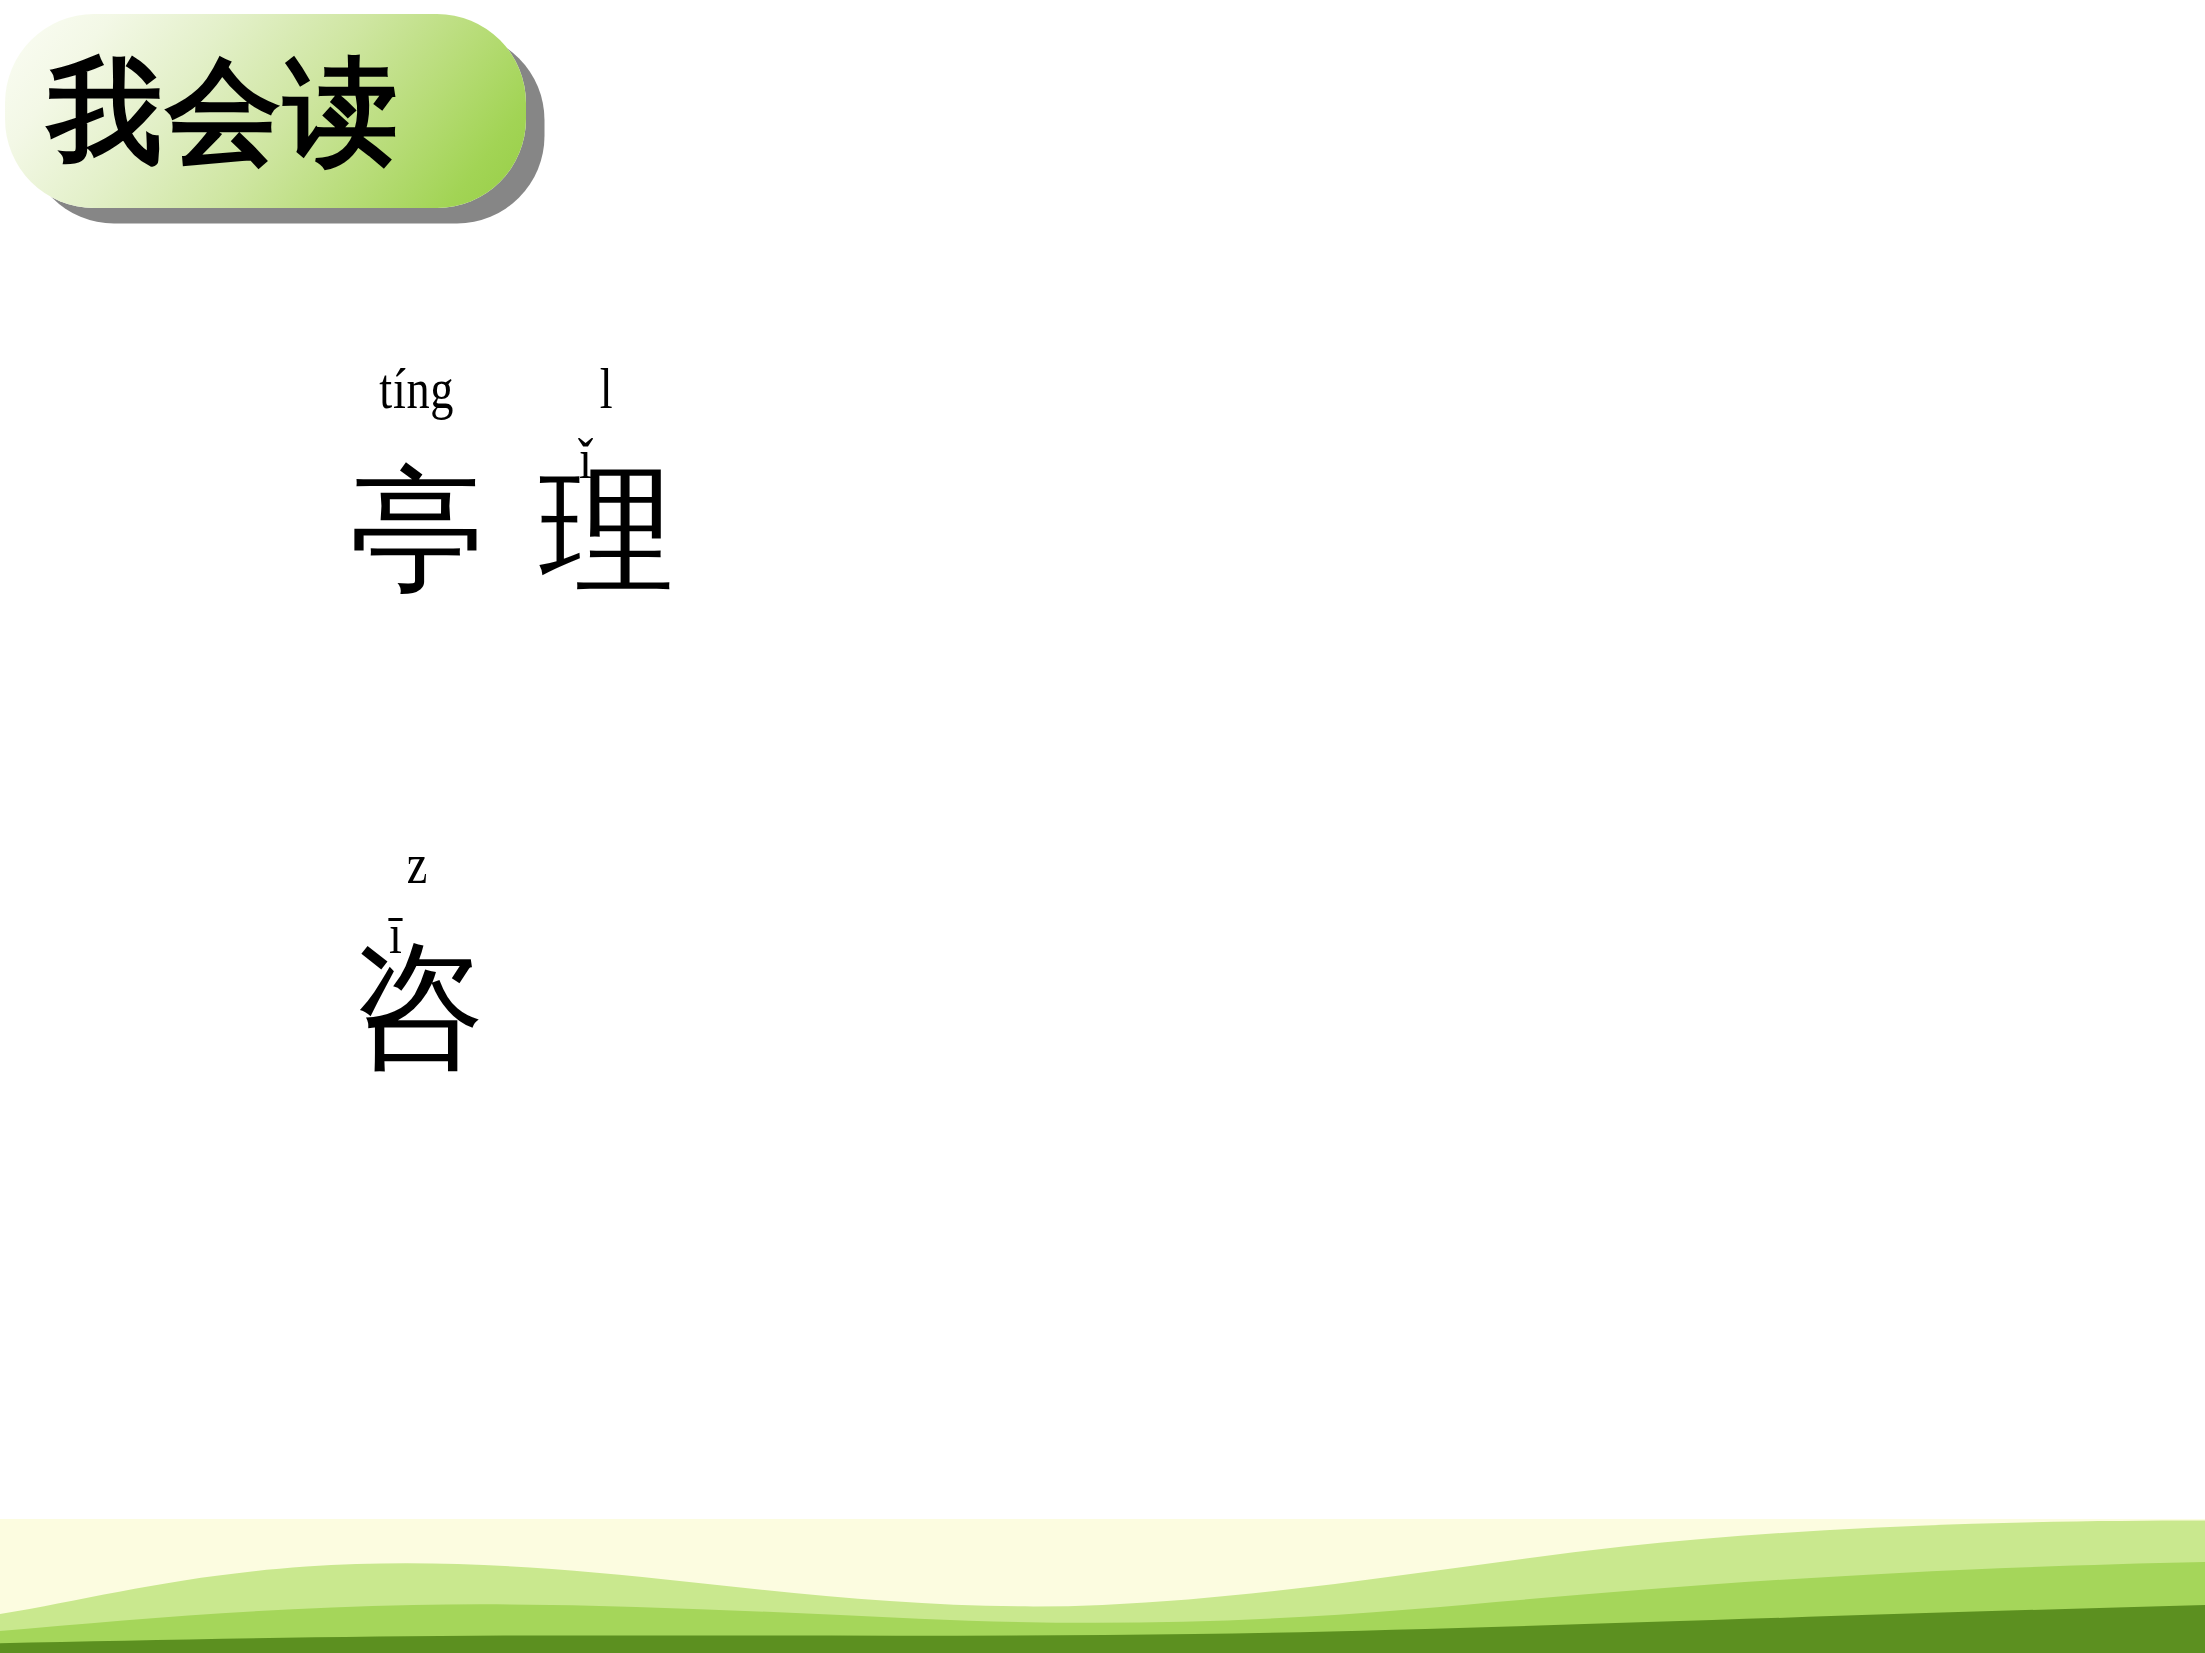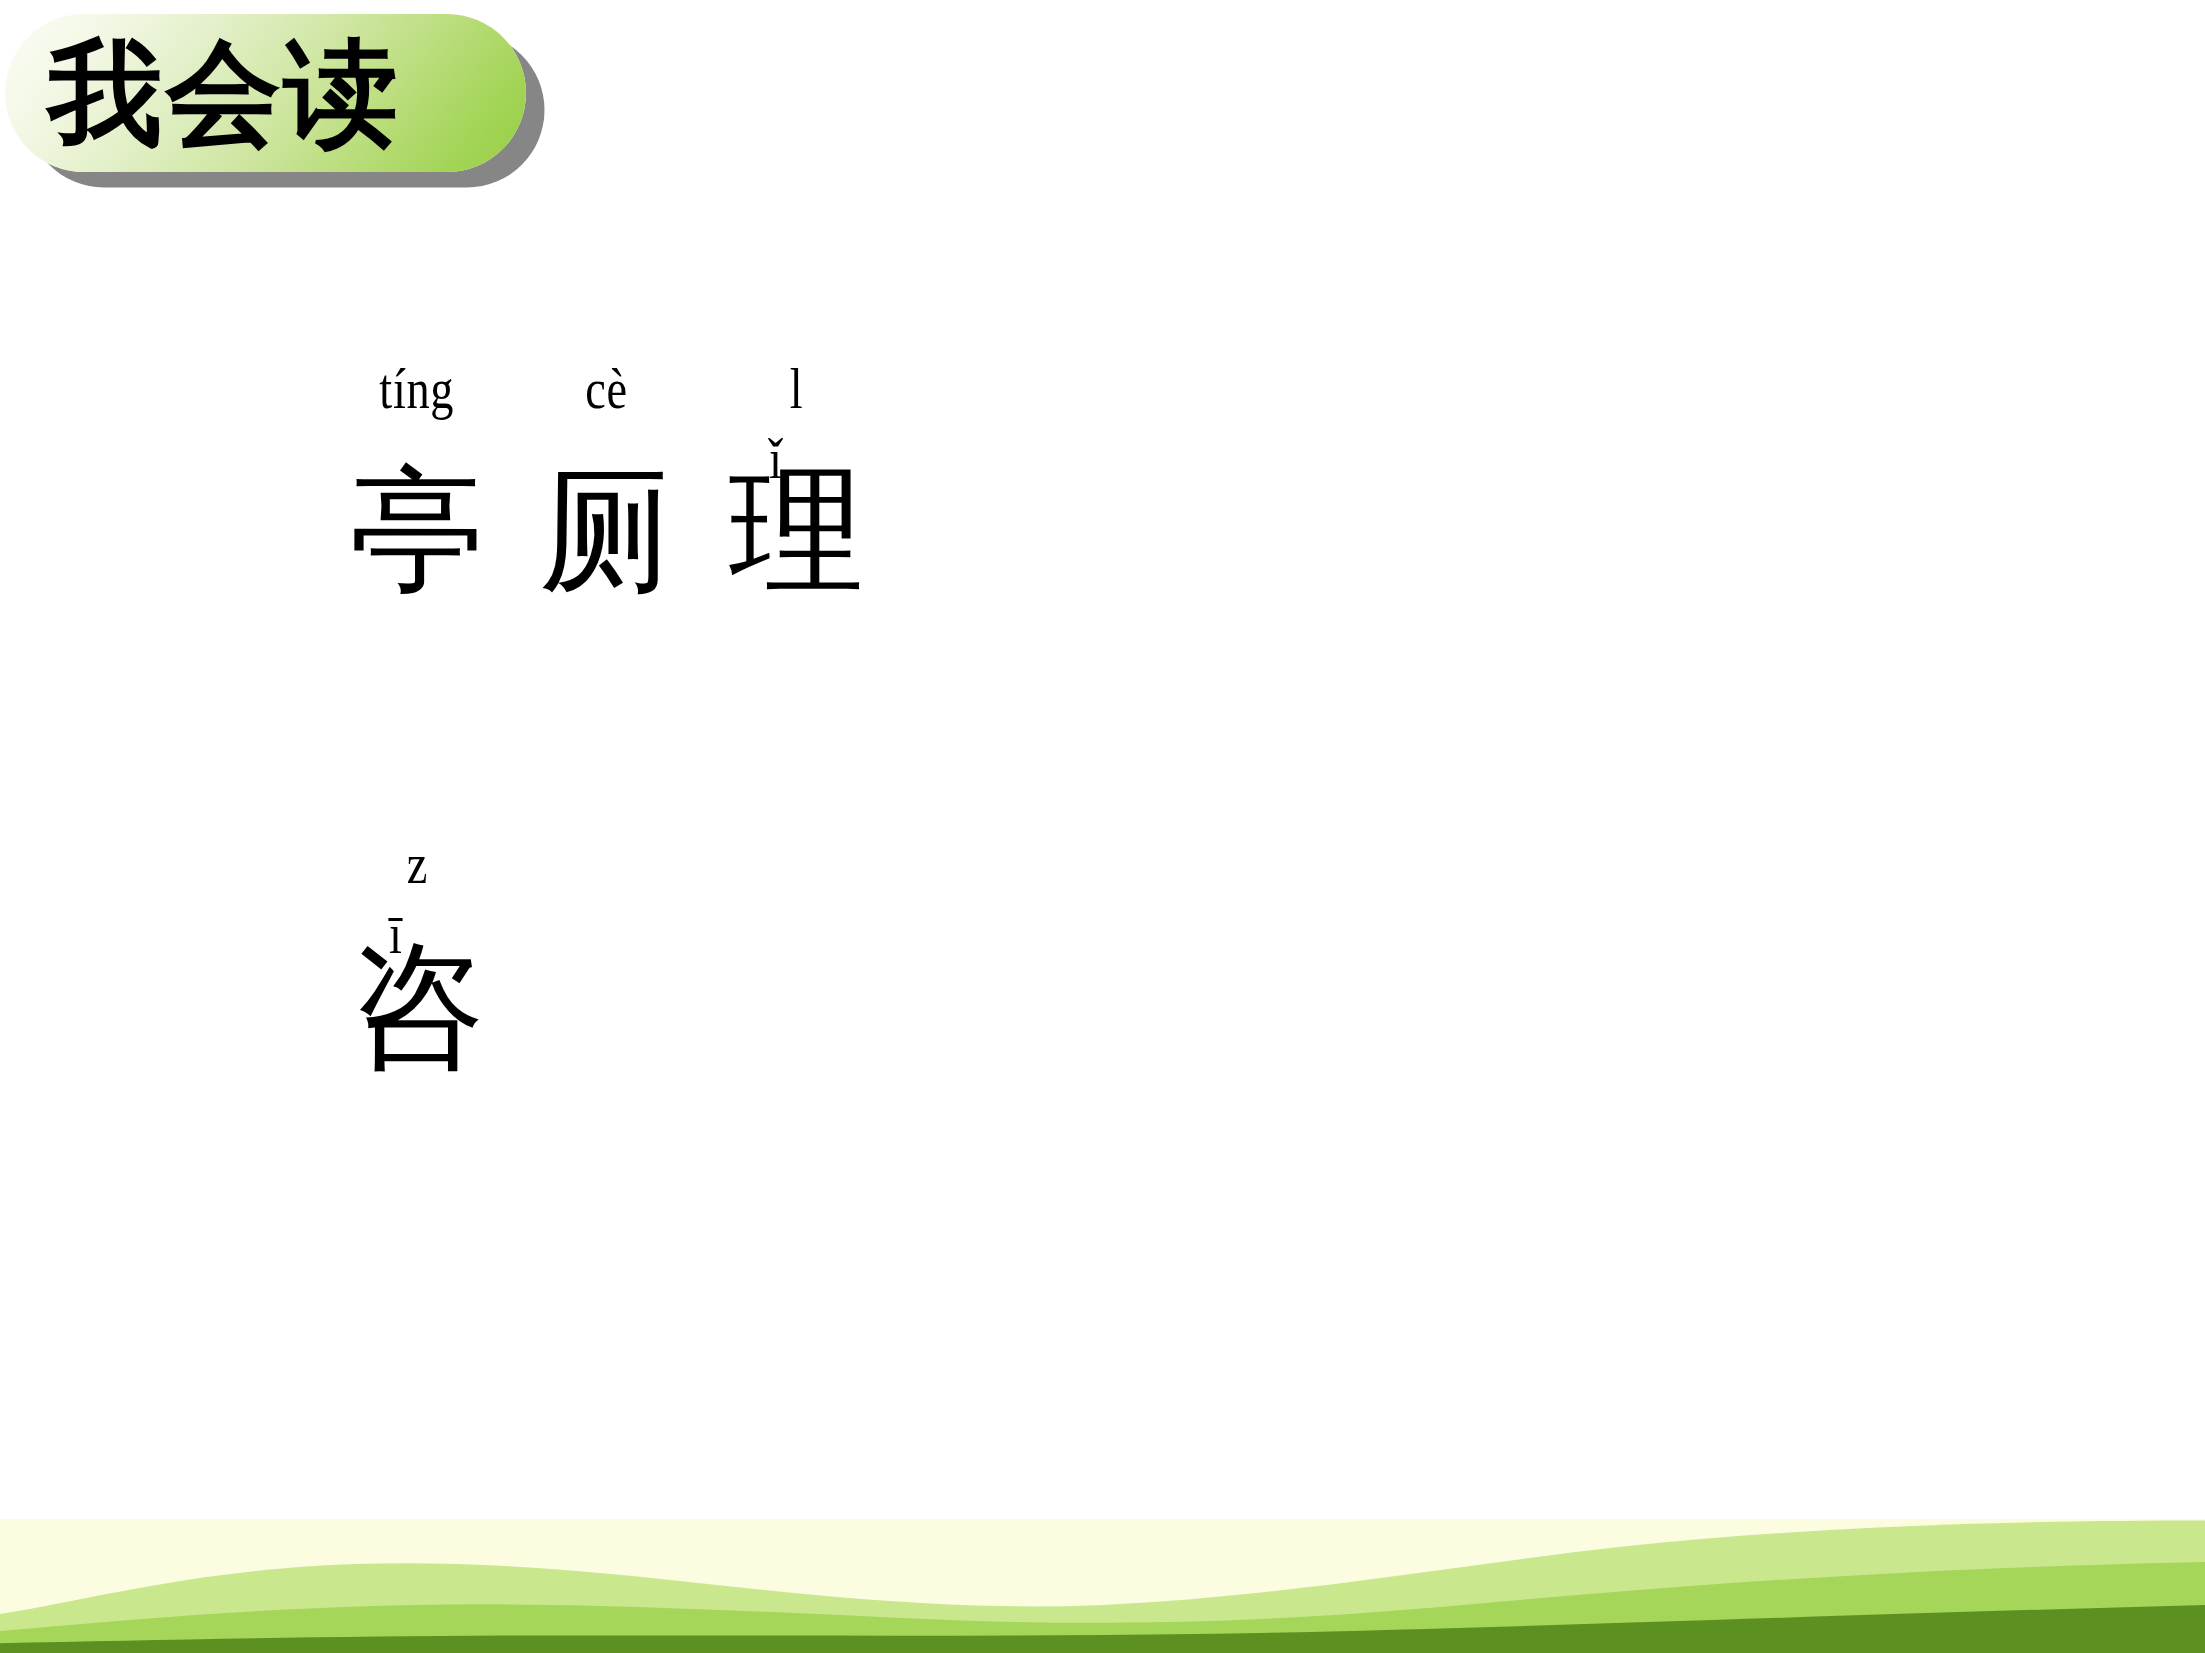--- a/index.html
+++ b/index.html
@@ -14,21 +14,21 @@
     overflow: hidden;
     font-family: "Liberation Serif", "DejaVu Serif", serif;
   }
 
   
   #title-badge {
     position: absolute;
     left: 4.6px;
     top: 13.8px;
     width: 521px;
-    height: 158px;
+    height: 194px;
     border-radius: 89px;
     background: linear-gradient(128deg,
                 #fbfdf5 0%,
                 #f3f8e6 16%,
                 #e3f0c9 34%,
                 #cfe6a2 54%,
                 #b7dc77 73%,
                 #a2d455 88%,
                 #96ce45 100%);
     box-shadow: 20px 17px 0 -1.5px rgba(60,60,60,0.62);
@@ -133,24 +133,20 @@
 
 <div id="word-area">
 
   <div class="word-row" id="word-row-1">
 
     <div class="word-cell">
       <span class="pinyin">tíng</span>
       <span class="hanzi">亭</span>
     </div>
 
-    <div class="word-cell">
-      <span class="pinyin">cè</span>
-      <span class="hanzi">厕</span>
-    </div>
 
 
     <div class="word-cell wrapped">
       <span class="pinyin">l</span>
       <span class="pinyin-wrap-2">ǐ</span>
       <span class="hanzi">理</span>
     </div>
 
   </div>
 

